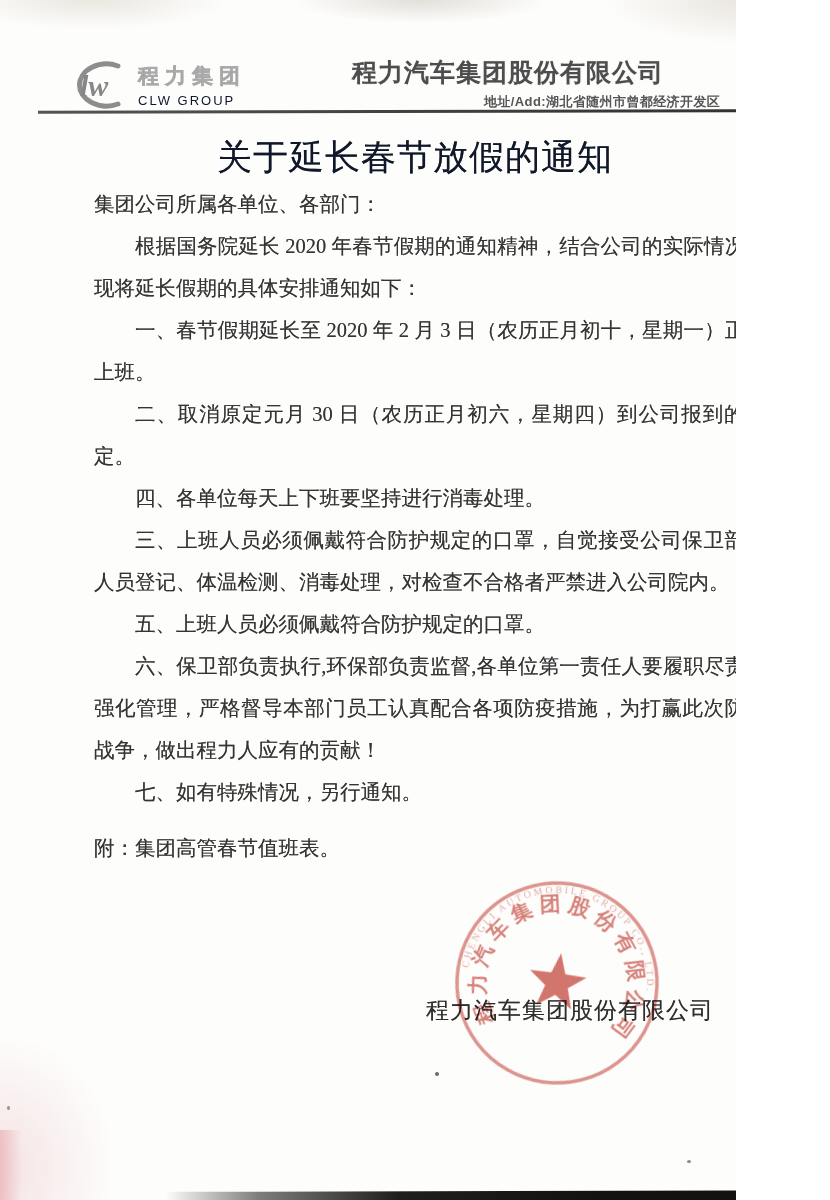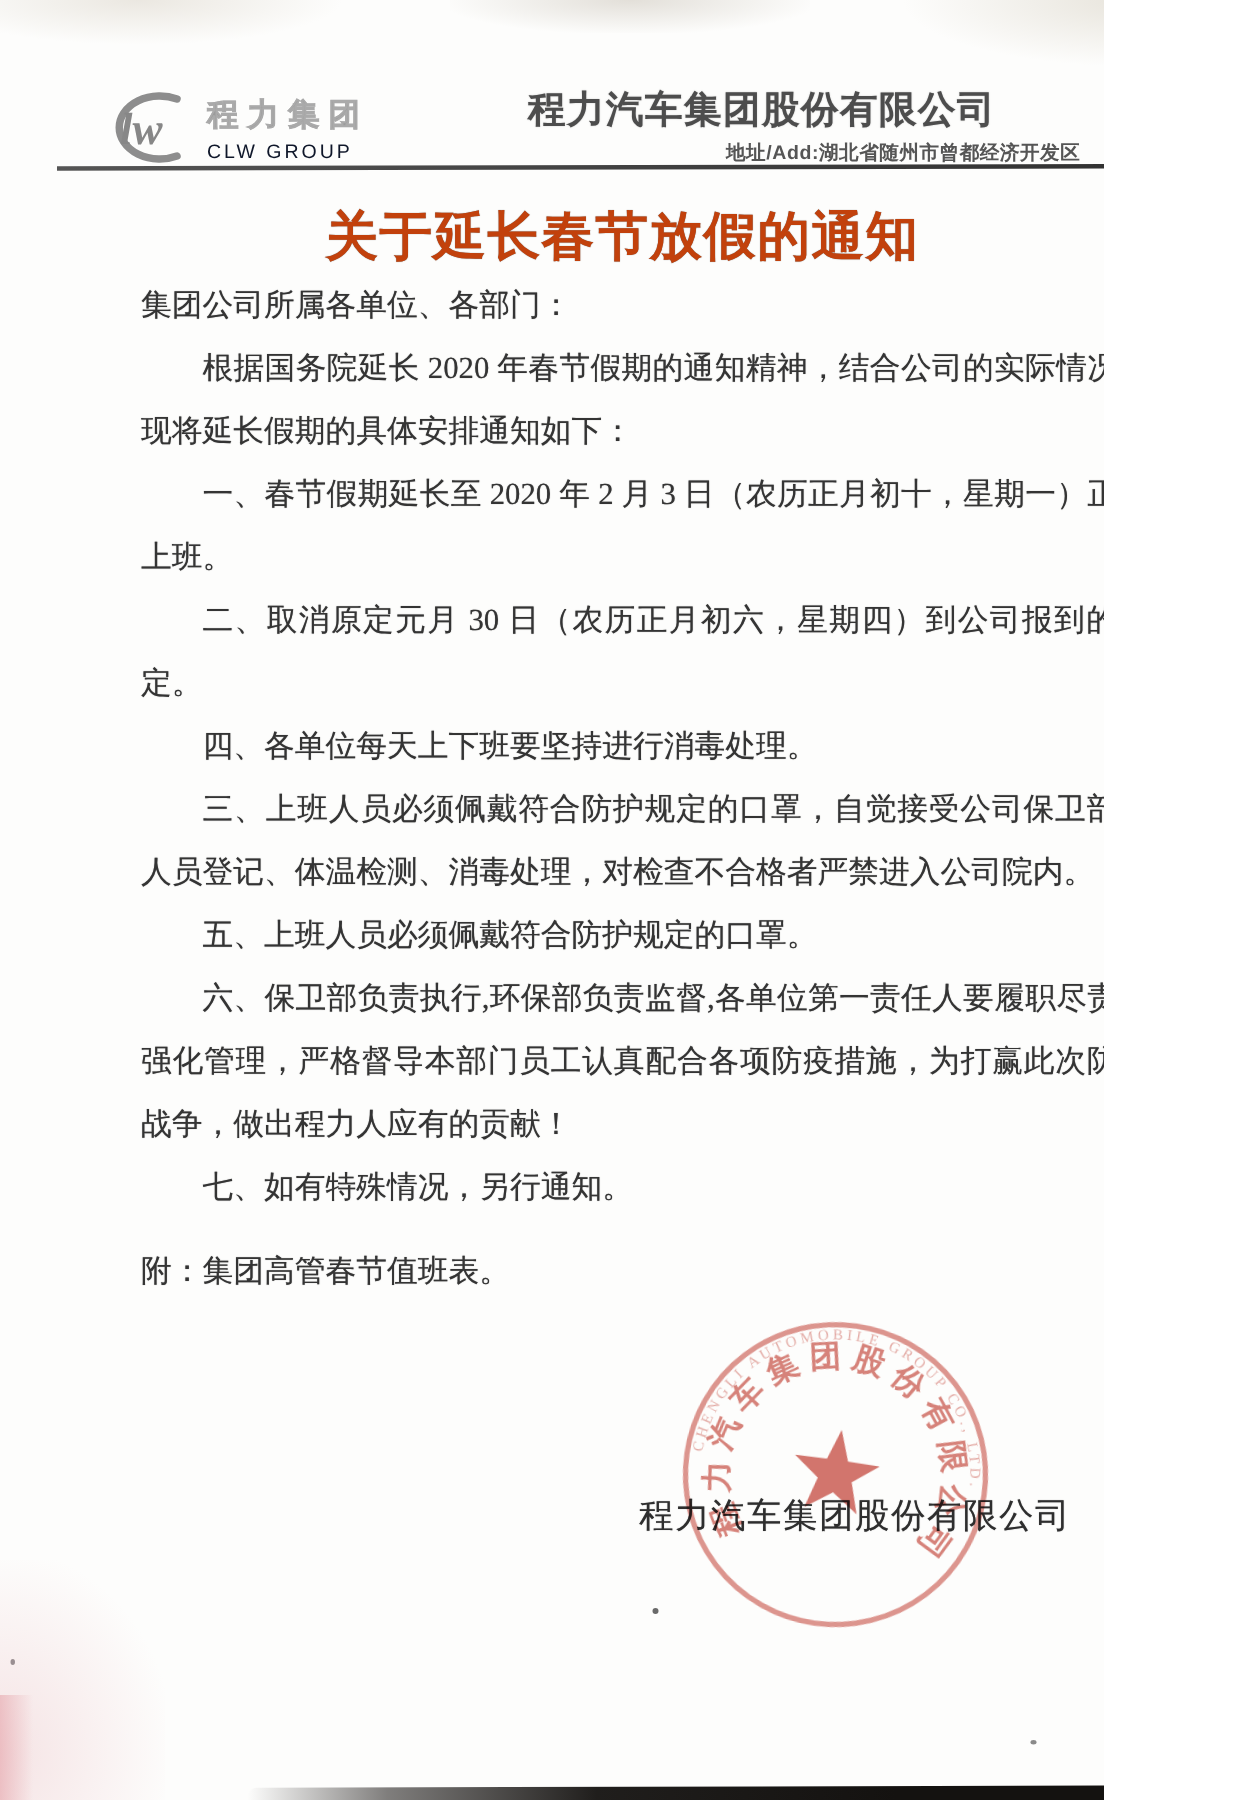--- a/index.html
+++ b/index.html
@@ -43,21 +43,21 @@
     text-shadow:0 0 1px rgba(90,90,90,.4);}
   .company-address{position:absolute;top:93px;left:484px;
     font-family:"Liberation Sans","DejaVu Sans",sans-serif;
     font-size:13px;font-weight:700;color:#555;letter-spacing:.4px;text-align:center;}
   .header-rule{position:absolute;left:38px;top:110px;width:780px;height:3px;
     background:linear-gradient(to right,#555 0%,#3e3e3e 55%,#2f2f2f 100%);
     transform:rotate(-.12deg);}
 
   
   .doc-title{position:absolute;left:0;top:134px;width:830px;text-align:center;
-    font-size:35px;font-weight:700;color:#c2410c;letter-spacing:1px;margin:0;
+    font-size:35px;font-weight:400;color:#0f172a;letter-spacing:1px;margin:0;
     text-shadow:0 0 .6px rgba(30,30,30,.7);}
   .body-text{position:absolute;left:94px;top:183px;width:672px;
     font-size:20.5px;line-height:42px;color:#343434;text-align:justify;
     text-shadow:0 0 .6px rgba(55,55,55,.65);}
   .body-text p{margin:0;}
   .body-text p.indent{text-indent:2em;}
   .body-text p.attachment{margin-top:14px;}
 
   
   .sig-company{position:absolute;left:420px;top:995px;width:300px;text-align:center;

